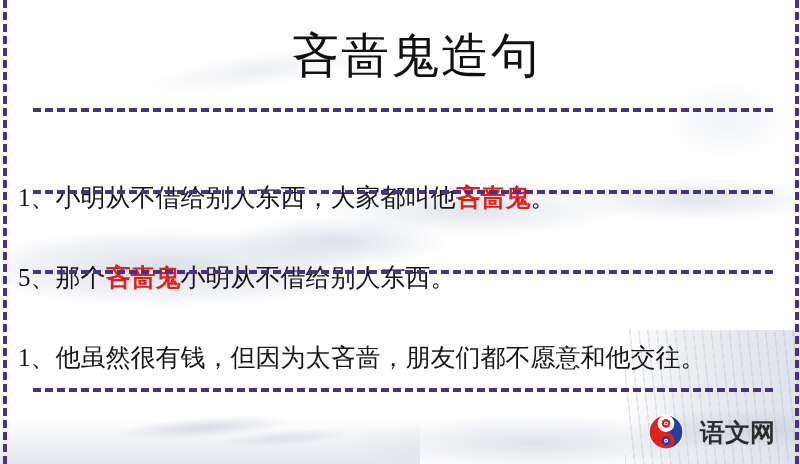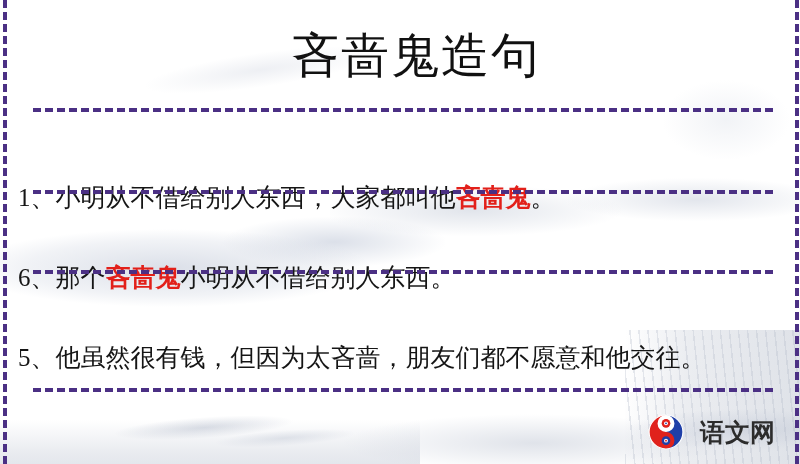--- a/index.html
+++ b/index.html
@@ -207,22 +207,22 @@
 
   <div class="title">吝啬鬼造句</div>
 
   <div class="rule" style="top:108px;"></div>
   <div class="rule" style="top:190px;"></div>
   <div class="rule" style="top:270px;"></div>
   <div class="rule" style="top:388px;"></div>
 
   <div class="sentences">
     <div class="sentence" style="top:133px;"><span>1、小明从不借给别人东西，大家都叫他</span><span class="hl">吝啬鬼</span><span>。</span></div>
-    <div class="sentence" style="top:213px;"><span>6、那个</span><span class="hl">吝啬鬼</span><span>小明从不借给别人东西。</span></div>
-    <div class="sentence" style="top:293px;"><span>5、他虽然很有钱，但因为太吝啬，朋友们都不愿意和他交往。</span></div>
+    <div class="sentence" style="top:213px;"><span>5、那个</span><span class="hl">吝啬鬼</span><span>小明从不借给别人东西。</span></div>
+    <div class="sentence" style="top:293px;"><span>1、他虽然很有钱，但因为太吝啬，朋友们都不愿意和他交往。</span></div>
   </div>
 
   <div class="logo">
     <svg class="logo-mark" viewBox="0 0 100 100">
       <defs>
         <clipPath id="topHalf">
             <path d="M50 50 L50 2 A48 48 0 0 0 50 98 Z M50 50"></path>
           </clipPath>
       </defs>
       <circle cx="50" cy="50" r="47" fill="#ffffff"></circle>

